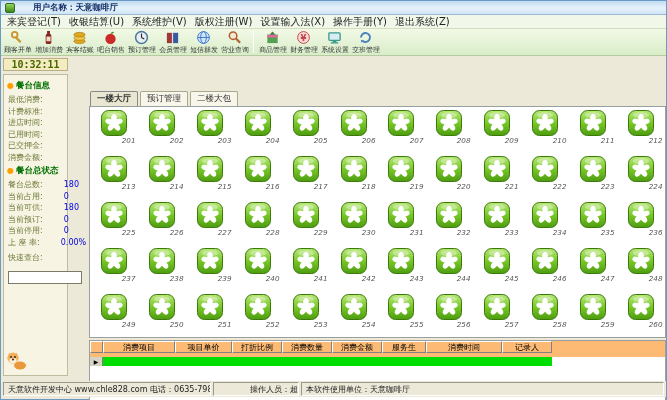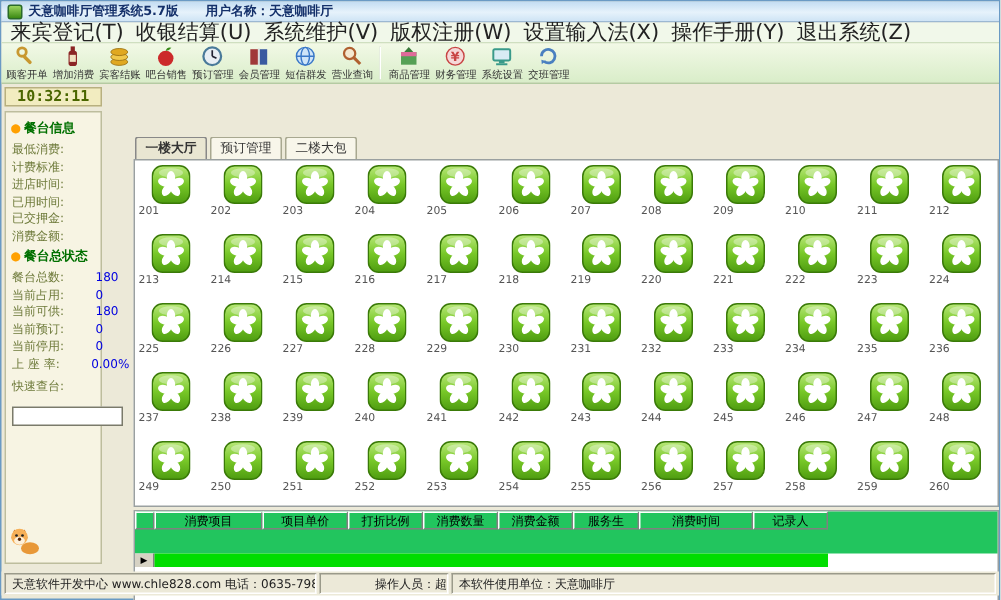--- a/index.html
+++ b/index.html
@@ -11,21 +11,21 @@
   .titlebar { height:14px; display:flex; align-items:center; gap:4px; padding:0 4px;
     background:linear-gradient(#c2dcf2,#e6f2fb 55%,#cfe4f5); border-bottom:1px solid #9cb8d2; }
   .app-icon { width:10px; height:10px; border-radius:2px; border:1px solid #2a6a2a;
     background:linear-gradient(#9ad45e,#3c8a14); flex:0 0 auto; }
   .title-text { font-size:8.5px; font-weight:bold; color:#14306a; white-space:nowrap; }
   .user-text { font-size:8.5px; font-weight:bold; color:#14306a; margin-left:14px; white-space:nowrap; }
 
   
   .menubar { height:14px; display:flex; align-items:center; gap:8px; padding:0 6px;
     background:#f1f8ea; border-bottom:1px solid #cfdfc0; }
-  .menu-item { font-size:14px; color:#222; white-space:nowrap; cursor:default; }
+  .menu-item { font-size:10px; color:#222; white-space:nowrap; cursor:default; }
 
   
   .toolbar { height:27px; display:flex; align-items:stretch; padding:0 1px;
     background:linear-gradient(#f2f9e6,#d9edc9); border-bottom:1px solid #b4cba2; }
   .tb-btn { width:31px; display:flex; flex-direction:column; align-items:center; justify-content:center; }
   .tb-icon { height:15px; display:flex; align-items:center; justify-content:center; }
   .tb-icon svg { display:block; }
   .tb-label { font-size:7.5px; color:#333; white-space:nowrap; transform:scale(0.92); }
   .tb-div { width:1px; background:#aebfa0; margin:2px 3px; border-right:1px solid #fff; }
 
@@ -46,27 +46,27 @@
 
   
   .main { position:absolute; left:88px; top:55px; width:577px; height:323px;margin-top:36px; }
   .tabrow { height:14px; display:flex; gap:2px; align-items:flex-end; padding-left:1px; }
   .tab { font-size:8.5px; padding:1px 6px 1px 6px; background:#f8f6ea; border:1px solid #a8a890;
     border-bottom:none; border-radius:2px 2px 0 0; color:#333; white-space:nowrap; }
   .tab.sel { background:#e9e6d2; border-color:#888; font-weight:bold; }
   .grid-area { position:absolute; top:14px; left:0; right:0; height:232px; background:#fff;
     border:1px solid #9aa0a0; display:grid; grid-template-columns:repeat(12,1fr);
     grid-auto-rows:46px; padding-top:3px; overflow:hidden; }
-  .cell { text-align:left; cursor:pointer; }
+  .cell { text-align:right; cursor:pointer;font-style:italic; }
   .flower svg { display:block; margin:0 auto; }
   .tnum { font-size:8px; color:#555; margin-top:0px; transform:scale(0.9); }
 
   
   .ctable { position:absolute; top:248px; left:0; right:0; bottom:0; background:#fff; border:1px solid #9aa0a0; }
-  .hdr-row { display:flex; height:28px; background:#22c55e; }
+  .hdr-row { display:flex; height:16px; background:#fdba74; }
   .hcell { height:12px; font-size:8px; color:#000; text-align:center; line-height:12px; white-space:nowrap;
     border-top:1px solid #fff; border-left:1px solid #fff; border-right:1px solid #808080; border-bottom:1px solid #808080;
     overflow:hidden; flex:0 0 auto; }
   .sel-row { display:flex; height:9px; }
   .ind2 { width:13px; background:#d6d2c4; border-right:1px solid #808080; font-size:6px; line-height:9px; color:#000; text-align:center; flex:0 0 auto; }
   .green-row { background:#00dd00; flex:0 0 auto; }
 
   
   .statusbar { position:absolute; left:0; right:0; bottom:2px; height:16px; display:flex; gap:2px; padding:1px 2px;
     background:#ece9d8; }
@@ -74,21 +74,20 @@
     border:1px solid; border-color:#9a9a8a #fff #fff #9a9a8a; background:#ece9d8; }
   .sb-1 { width:208px; } .sb-2 { width:86px;padding-left:36px; } .sb-3 { flex:1; }
 </style>
 </head>
 <body>
 
 <div class="window">
 
   <div class="titlebar">
     <span class="app-icon"></span>
-    <span class="title-text">天意咖啡厅管理系统5.7版</span>
     <span class="user-text">用户名称：天意咖啡厅</span>
   </div>
 
   <div class="menubar">
       <div class="menu-item">来宾登记(T)</div>
       <div class="menu-item">收银结算(U)</div>
       <div class="menu-item">系统维护(V)</div>
       <div class="menu-item">版权注册(W)</div>
       <div class="menu-item">设置输入法(X)</div>
       <div class="menu-item">操作手册(Y)</div>

